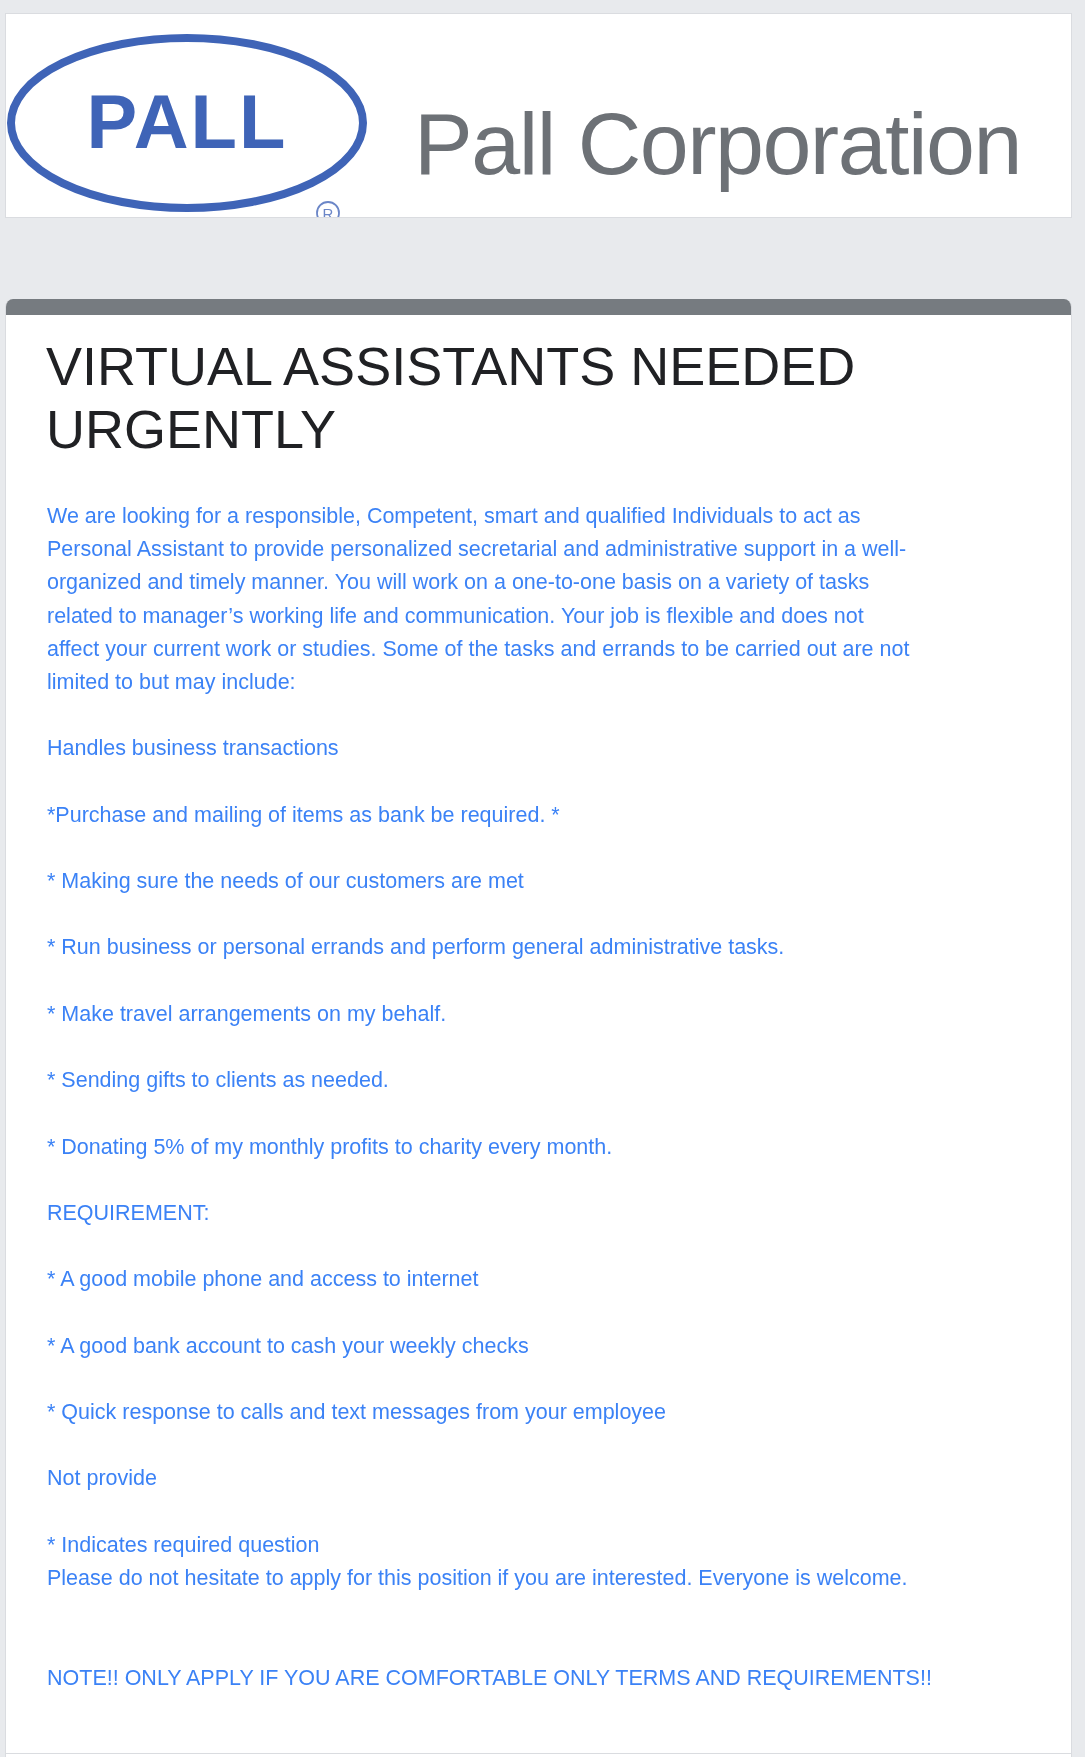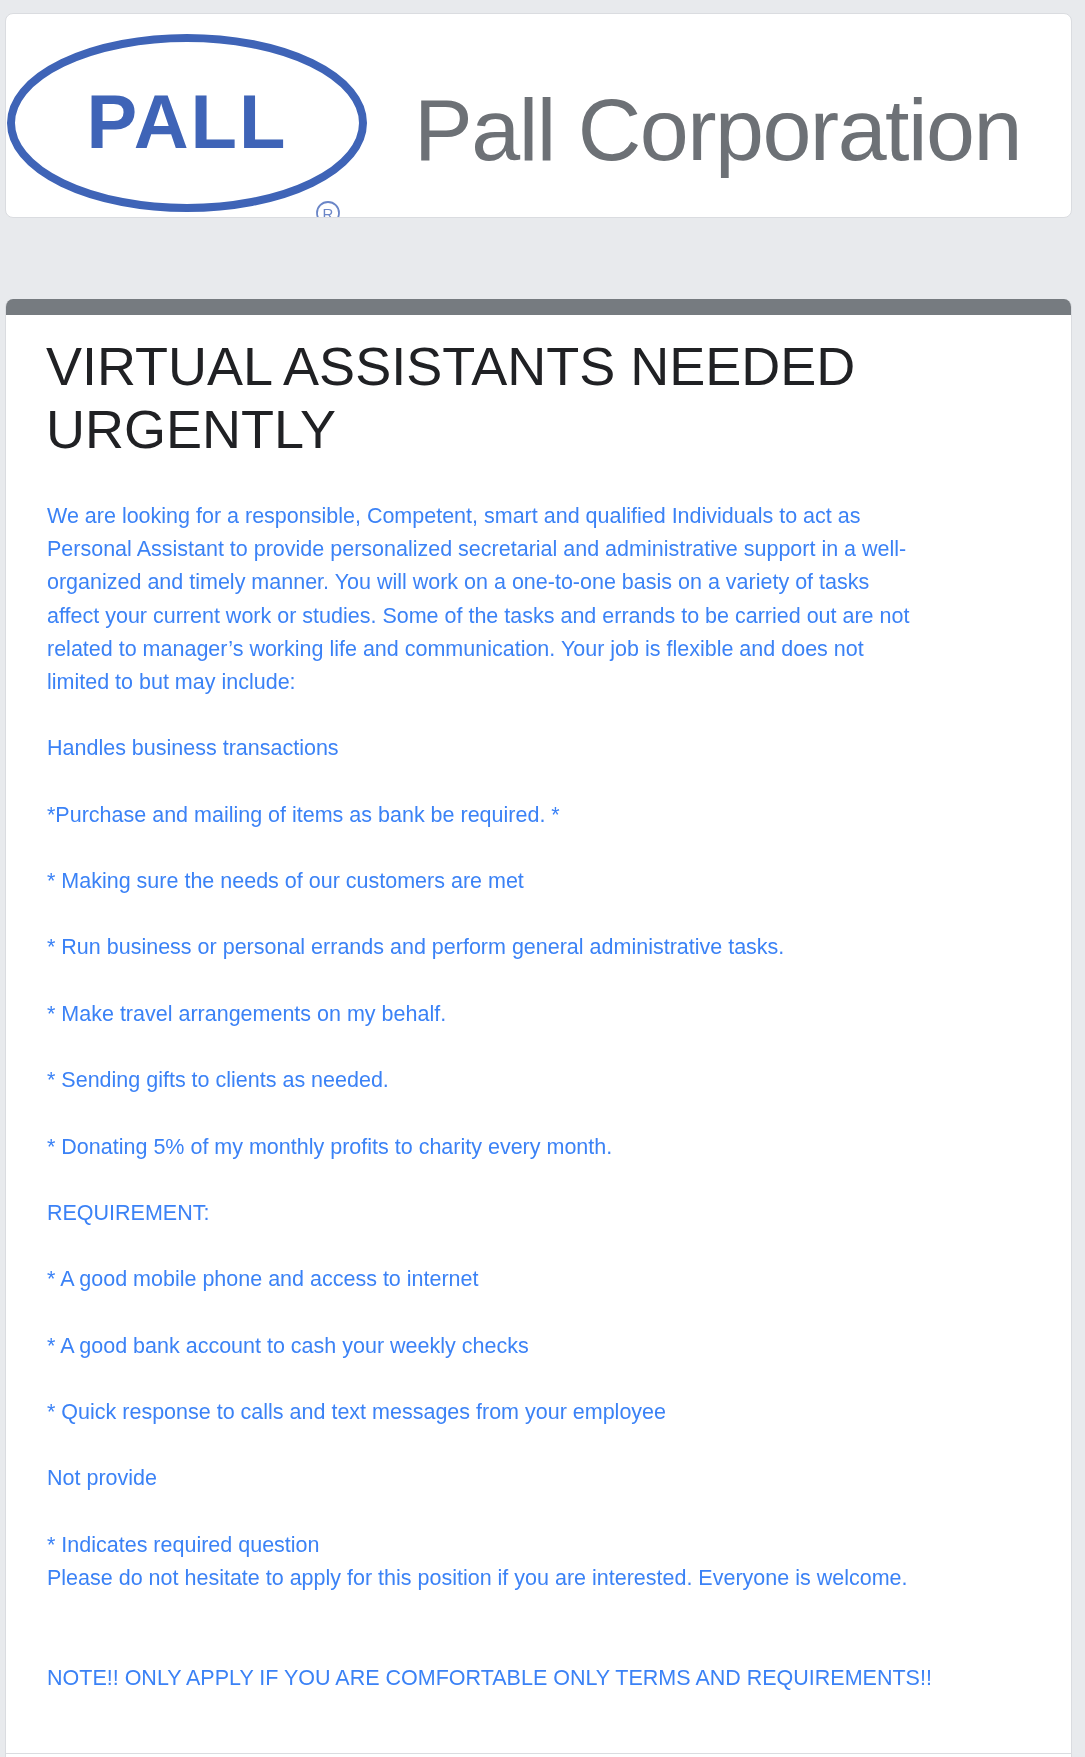--- a/index.html
+++ b/index.html
@@ -11,28 +11,28 @@
     position: relative;
     font-family: "Liberation Sans", "DejaVu Sans", sans-serif;
     color: #202124;
   }
   .header-card {
     position: absolute;
     left: 5px; top: 13px;
     width: 1067px; height: 205px;
     background: #ffffff;
     border: 1px solid #dadce0;
-    border-radius: 8px;
+    border-radius: 0;
     box-sizing: border-box;
     overflow: hidden;
   }
   .logo-svg { position: absolute; left: 0; top: 0; }
   .corp-name {
     position: absolute;
-    left: 408px; top: 72px;
+    left: 408px; top: 86px;
     font-family: "Liberation Sans", sans-serif;
     font-size: 88px;
     color: #6d7176;
     letter-spacing: -1.5px;
     white-space: nowrap;
     line-height: 1;
     filter: blur(0.4px);
   }
   .form-card {
     position: absolute;
@@ -94,22 +94,22 @@
 
 <div class="form-card">
   <div class="accent-bar"></div>
 
   <h1 class="form-title">VIRTUAL ASSISTANTS NEEDED URGENTLY</h1>
 
   <div class="form-desc">
     <span class="desc-line">We are looking for a responsible, Competent, smart and qualified Individuals to act as</span>
     <span class="desc-line">Personal Assistant to provide personalized secretarial and administrative support in a well-</span>
     <span class="desc-line">organized and timely manner. You will work on a one-to-one basis on a variety of tasks</span>
+    <span class="desc-line">related to manager’s working life and communication. Your job is flexible and does not</span>
     <span class="desc-line">affect your current work or studies. Some of the tasks and errands to be carried out are not</span>
-    <span class="desc-line">related to manager’s working life and communication. Your job is flexible and does not</span>
     <span class="desc-line">limited to but may include:</span>
     <div class="gap1"></div>
     <span class="desc-line">Handles business transactions</span>
     <div class="gap1"></div>
     <span class="desc-line">*Purchase and mailing of items as bank be required. *</span>
     <div class="gap1"></div>
     <span class="desc-line">* Making sure the needs of our customers are met</span>
     <div class="gap1"></div>
     <span class="desc-line">* Run business or personal errands and perform general administrative tasks.</span>
     <div class="gap1"></div>

